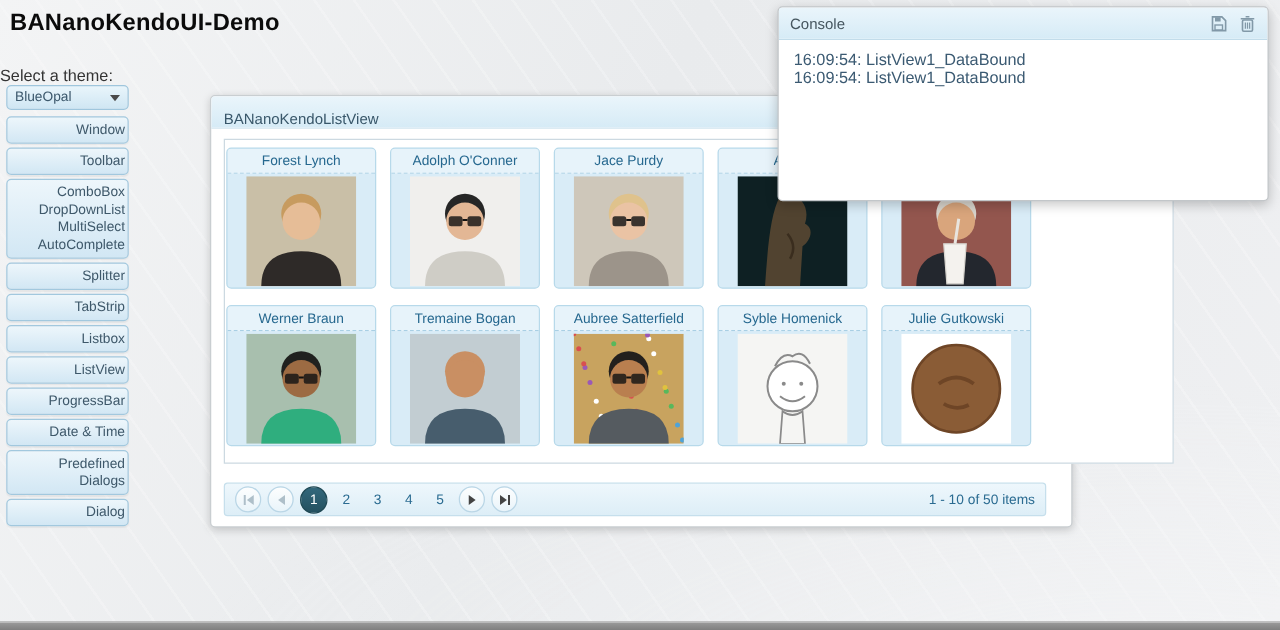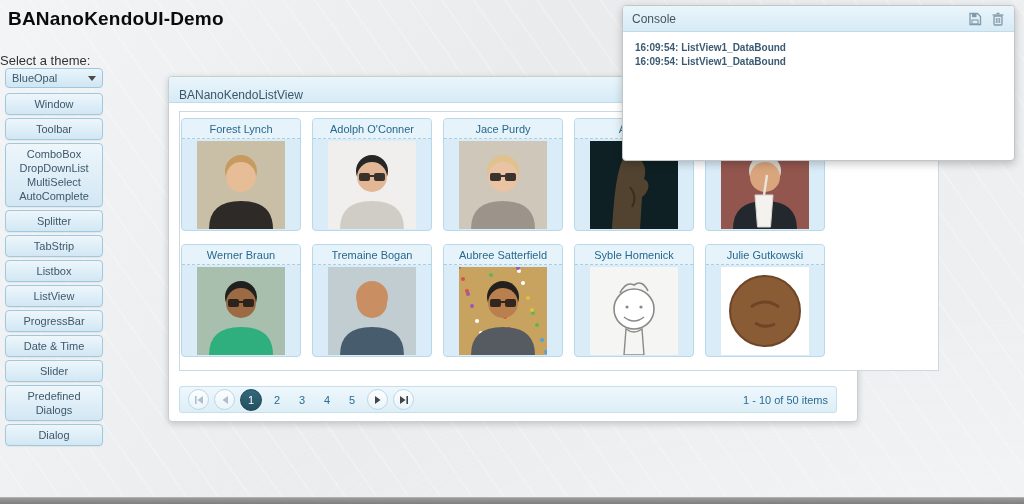--- a/index.html
+++ b/index.html
@@ -22,21 +22,21 @@
   .page-title { position:absolute; left:8px; top:8px; font-size:19px; font-weight:bold; color:#0b0b0b; letter-spacing:.2px;}
   .theme-label { position:absolute; left:0; top:53px; font-size:13px; color:#333; }
   .dropdown { position:absolute; left:5px; top:68px; width:98px; height:20px;
     background:linear-gradient(#e9f5fb,#cfe6f3); border:1px solid #9fc6dd; border-radius:4px;
     display:flex; align-items:center; justify-content:space-between; padding:0 6px; cursor:pointer;}
   .dropdown .val { font-size:11px; color:#3c586c; }
   .caret-down { width:0; height:0; border-left:4px solid transparent; border-right:4px solid transparent; border-top:5px solid #4a4a4a; }
 
   .sidebar { position:absolute; left:5px; top:93px; width:98px; display:flex; flex-direction:column; gap:3px; }
   .btn { background:linear-gradient(#edf6fb,#d2e7f4); border:1px solid #a2c8de; border-radius:4px;
-    color:#3e586a; font-size:11px; text-align:center; padding:3px 2px; line-height:14px;
+    color:#3e586a; font-size:11px; text-align:right; padding:3px 2px; line-height:14px;
     white-space:pre-line; cursor:pointer; box-shadow:0 1px 1px rgba(0,0,0,.05);}
 
   
   .main-window { position:absolute; left:168px; top:76px; width:690px; height:346px;
     background:#fff; border:1px solid #c9ced1; border-radius:4px; box-shadow:0 2px 7px rgba(0,0,0,.18); }
   .win-header { height:26px; background:linear-gradient(#eaf5fb,#d6ebf6); border-bottom:1px solid #c2dcea;
     border-radius:3px 3px 0 0; display:flex; align-items:flex-end; padding:0 10px; }
   .win-title { font-size:12px; color:#39576a; }
 
   .listview { position:absolute; left:10px; top:34px; width:760px; height:260px;
@@ -62,21 +62,21 @@
 
   
   .console-window { position:absolute; left:622px; top:5px; width:393px; height:156px; z-index:20;
     background:#fff; border:1px solid #c2c6c9; border-radius:4px; box-shadow:0 3px 9px rgba(0,0,0,.22); }
   .console-header { height:26px; background:linear-gradient(#eaf5fb,#d6ebf6); border-bottom:1px solid #c2dcea;
     border-radius:3px 3px 0 0; display:flex; align-items:center; padding:0 9px; }
   .console-title { font-size:12px; color:#46565f; }
   .console-icons { margin-left:auto; display:flex; gap:9px; }
   .icon-btn { width:14px; height:14px; cursor:pointer; display:flex; }
   .console-body { padding:9px 12px; }
-  .console-line { font-size:10px; color:#3b5a72; line-height:14px;font-weight:bold; }
+  .console-line { font-size:13px; color:#3b5a72; line-height:14px; }
 </style>
 </head>
 <body>
 
 <div class="bg-swirl"></div>
 
 <h1 class="page-title">BANanoKendoUI-Demo</h1>
 <div class="theme-label">Select a theme:</div>
 
 <div class="dropdown">
@@ -90,21 +90,20 @@
     <div class="btn">ComboBox
 DropDownList
 MultiSelect
 AutoComplete</div>
     <div class="btn">Splitter</div>
     <div class="btn">TabStrip</div>
     <div class="btn">Listbox</div>
     <div class="btn">ListView</div>
     <div class="btn">ProgressBar</div>
     <div class="btn">Date &amp; Time</div>
-    <div class="btn">Slider</div>
     <div class="btn">Predefined Dialogs</div>
     <div class="btn">Dialog</div>
   </div>
 
 <div class="main-window">
   <div class="win-header">
     <span class="win-title">BANanoKendoListView</span>
   </div>
   <div class="listview" id="listview">
       <div class="card">

